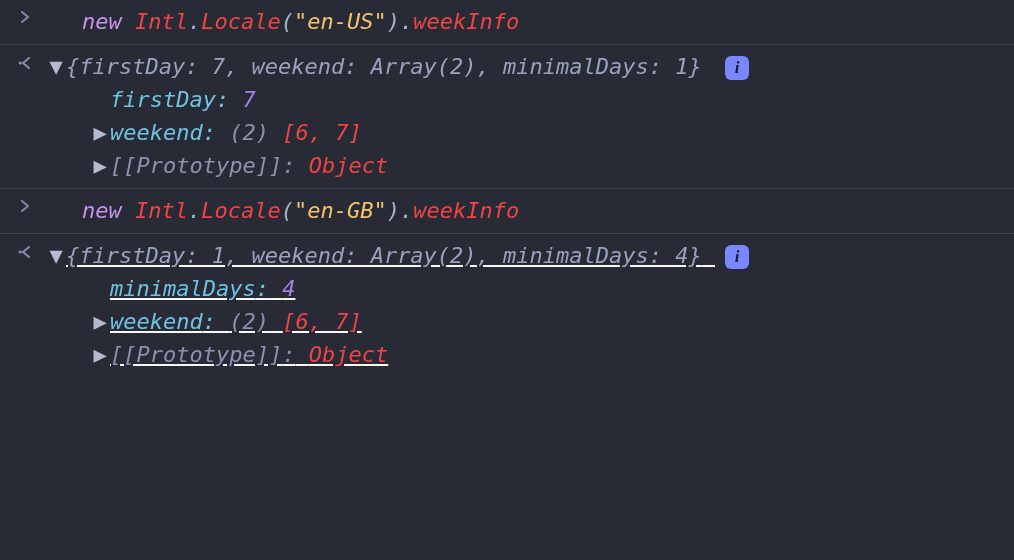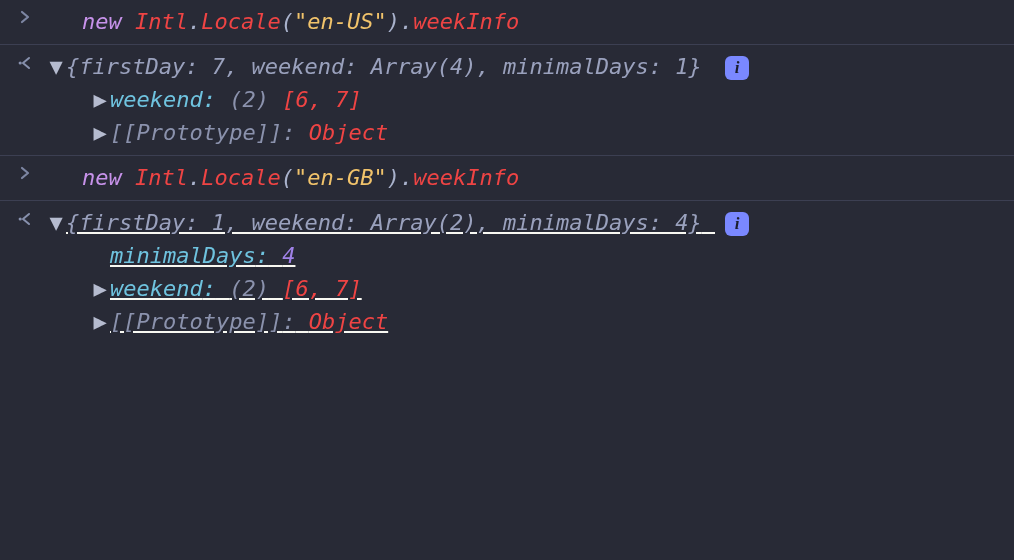--- a/index.html
+++ b/index.html
@@ -89,22 +89,26 @@
 
 <div class="row">
   <div class="gutter">
     <svg width="16" height="16" viewBox="0 0 16 16">
       <path d="M12 3 L6 8 L12 13" fill="none" stroke="#8790ad" stroke-width="2" stroke-linecap="round" stroke-linejoin="round"></path>
       <circle cx="3.2" cy="8" r="1.6" fill="#8790ad"></circle>
     </svg>
   </div>
   <div class="content">
     <div>
-      <span class="expand-tri">▼</span><span class="tok-summary">{firstDay: 7, weekend: Array(4), minimalDays: 1}</span>
+      <span class="expand-tri">▼</span><span class="tok-summary">{firstDay: 7, weekend: Array(2), minimalDays: 1}</span>
       <span class="info-badge">i</span>
+    </div>
+    <div class="prop-line">
+      <span class="tok-prop">firstDay</span><span class="tok-prop">:</span>
+      <span class="tok-num">7</span>
     </div>
     <div class="prop-line">
       <span class="expand-tri">▶</span><span class="tok-prop">weekend</span><span class="tok-prop">:</span>
       <span class="tok-dim">(2)</span>
       <span class="tok-obj">[6, 7]</span>
     </div>
     <div class="prop-line">
       <span class="expand-tri">▶</span><span class="tok-dim">[[Prototype]]</span><span class="tok-dim">:</span>
       <span class="tok-obj">Object</span>
     </div>

